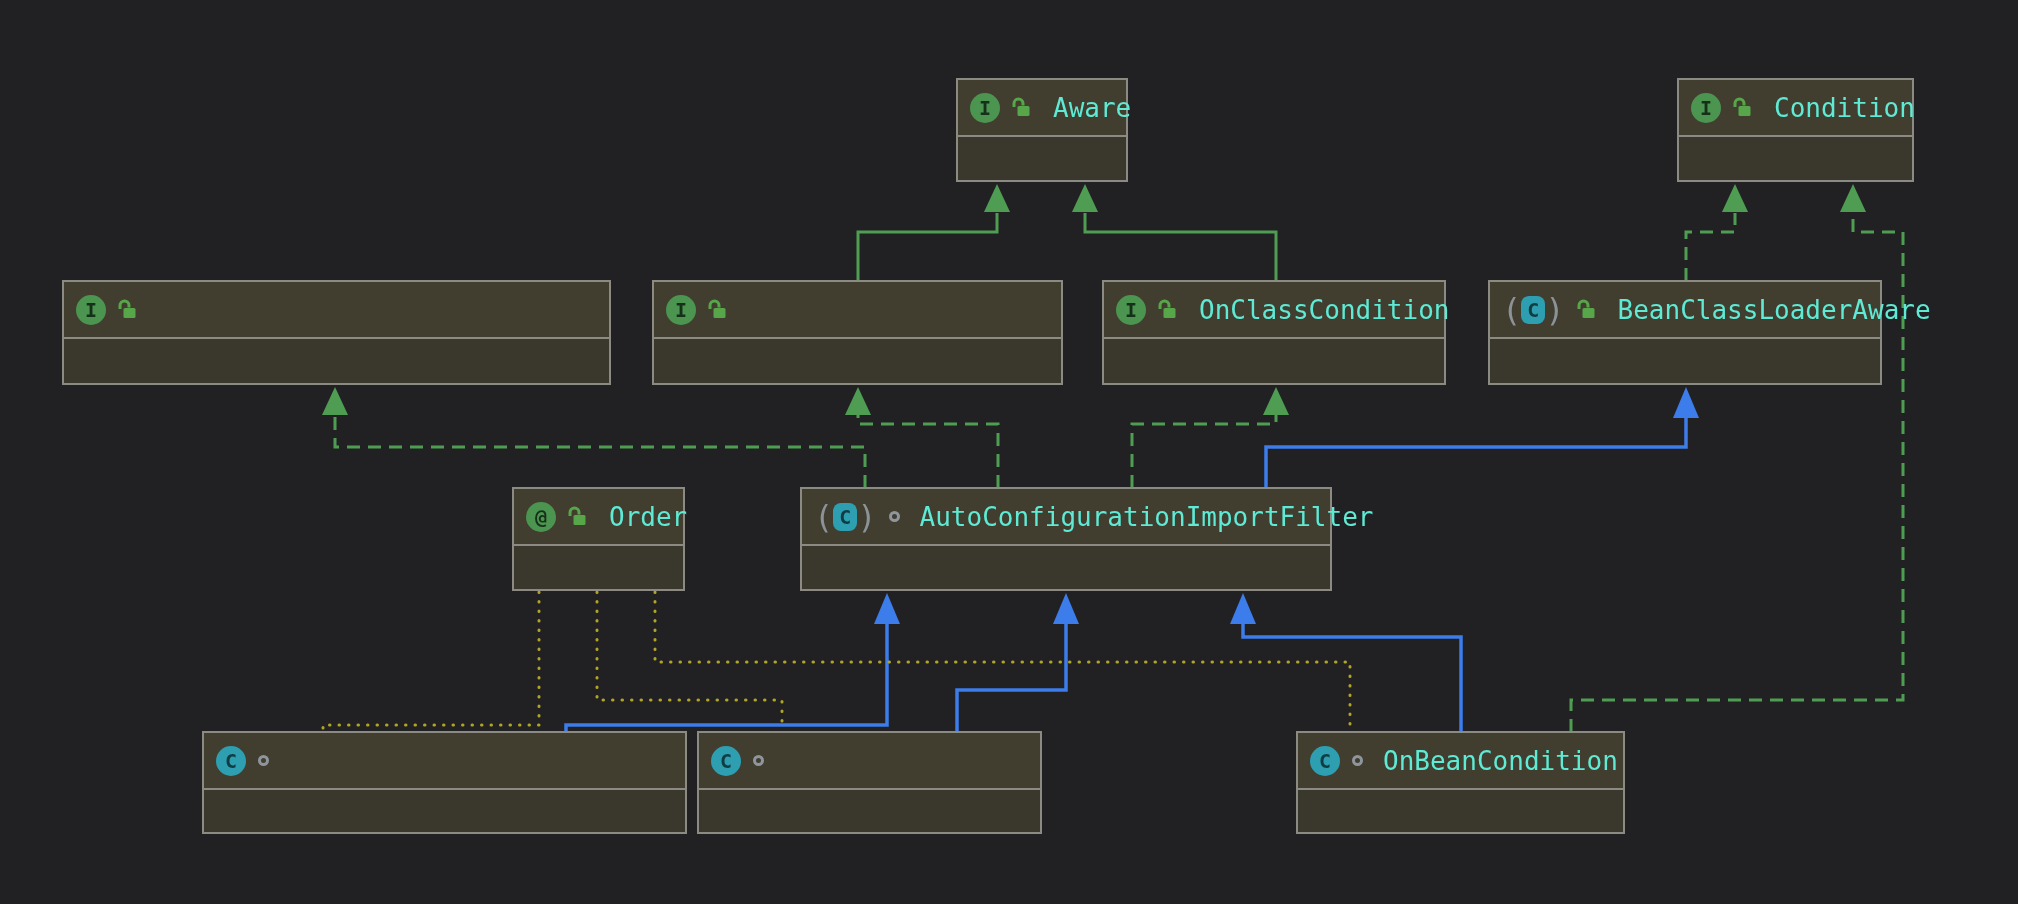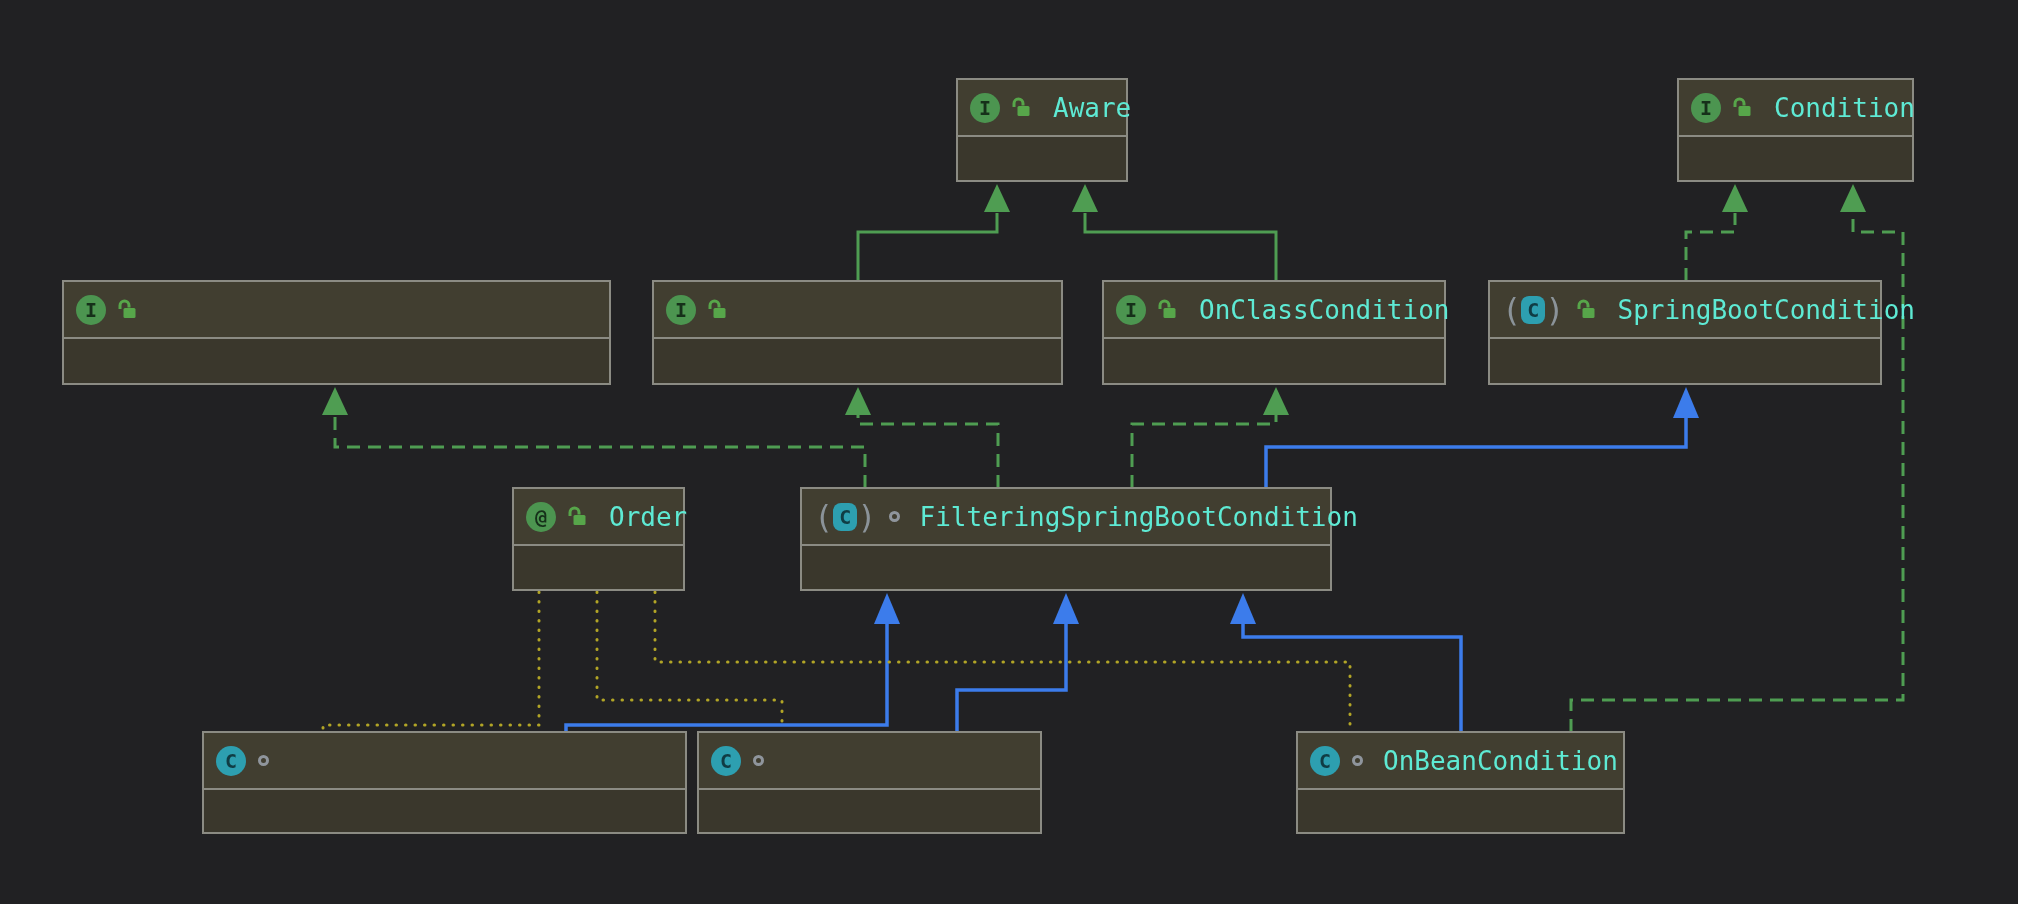--- a/index.html
+++ b/index.html
@@ -138,21 +138,21 @@
       <div class="node-header">
         <span class="abs-wrap">
           <span class="paren">(</span>
           <span class="nicon teal small">C</span>
           <span class="paren">)</span>
         </span>
         <svg class="lock-svg" width="23" height="23" viewBox="0 0 23 23">
           <path d="M4 11 V7.5 a4.5 4.5 0 0 1 9 0 V9.5" fill="none" stroke="#57a64a" stroke-width="3"></path>
           <rect x="7.5" y="10" width="12" height="10" rx="1.5" fill="#57a64a"></rect>
         </svg>
-        <span class="node-label">SpringBootCondition</span>
+        <span class="node-label">BeanClassLoaderAware</span>
       </div>
       <div class="node-body"></div>
     </div>
     <div class="node" style="left: 512px; top: 487px; width: 173px; height: 104px;">
       <div class="node-header">
         <span class="nicon green">@</span>
         <svg class="lock-svg" width="23" height="23" viewBox="0 0 23 23">
           <path d="M4 11 V7.5 a4.5 4.5 0 0 1 9 0 V9.5" fill="none" stroke="#57a64a" stroke-width="3"></path>
           <rect x="7.5" y="10" width="12" height="10" rx="1.5" fill="#57a64a"></rect>
         </svg>
@@ -161,21 +161,21 @@
       <div class="node-body"></div>
     </div>
     <div class="node" style="left: 800px; top: 487px; width: 532px; height: 104px;">
       <div class="node-header">
         <span class="abs-wrap">
           <span class="paren">(</span>
           <span class="nicon teal small">C</span>
           <span class="paren">)</span>
         </span>
         <span class="vis-circle"></span>
-        <span class="node-label">FilteringSpringBootCondition</span>
+        <span class="node-label">AutoConfigurationImportFilter</span>
       </div>
       <div class="node-body"></div>
     </div>
     <div class="node" style="left: 202px; top: 731px; width: 485px; height: 103px;">
       <div class="node-header">
         <span class="nicon teal">C</span>
         <span class="vis-circle"></span>
       </div>
       <div class="node-body"></div>
     </div>

